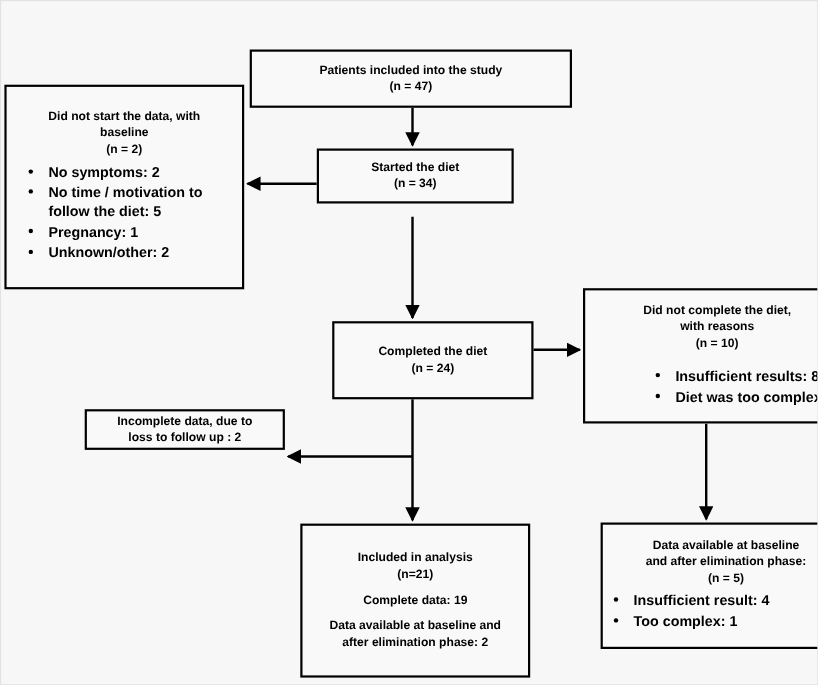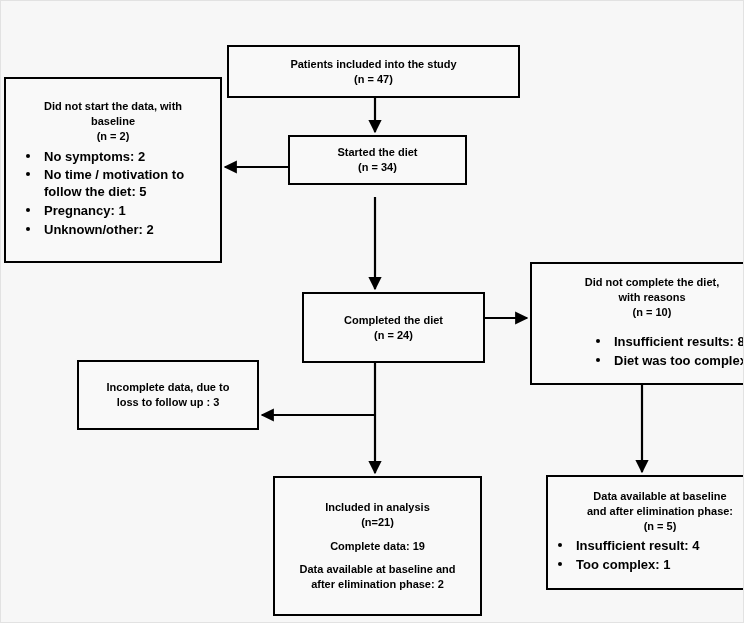--- a/index.html
+++ b/index.html
@@ -70,21 +70,21 @@
     height: 4px;
     background: #000000;
     border-radius: 50%;
   }
   
   #node-enrolled    { left: 226px; top: 4px;   width: 293px; height: 53px; margin-top: 40px; }
   #node-notstart    { left: 3px;   top: 76px;  width: 218px; height: 186px; }
   #node-started     { left: 287px; top: 134px; width: 179px; height: 50px; }
   #node-completed   { left: 283px; top: 291px; width: 183px; height: 71px; margin-left: 18px; }
   #node-notcomplete { left: 529px; top: 261px; width: 244px; height: 123px; }
-  #node-incomplete  { left: 76px;  top: 359px; width: 182px; height: 70px; }
+  #node-incomplete  { left: 76px;  top: 371px; width: 182px; height: 37px; }
   #node-analysis    { left: 272px; top: 475px; width: 209px; height: 140px; }
   #node-dataavail   { left: 545px; top: 474px; width: 228px; height: 115px; }
 </style>
 </head>
 <body>
 
 <div id="canvas">
 
   <svg id="wires" viewBox="0 0 744 623" width="744" height="623" xmlns="http://www.w3.org/2000/svg">
     <defs>
@@ -151,21 +151,21 @@
     </div>
     <ul class="bullets" style="margin-top:14px;margin-left:44px;">
       <li>Insufficient results: 8</li>
       <li>Diet was too complex: 2</li>
     </ul>
   </div>
 
   <div class="node" id="node-incomplete">
     <div class="center-lines">
       <span class="ln">Incomplete data, due to</span>
-      <span class="ln">loss to follow up : 3</span>
+      <span class="ln">loss to follow up : 2</span>
     </div>
   </div>
 
   <div class="node" id="node-analysis">
     <div class="center-lines">
       <span class="ln">Included in analysis</span>
       <span class="ln">(n=21)</span>
       <span class="gap"></span>
       <span class="ln">Complete data: 19</span>
       <span class="gap"></span>

